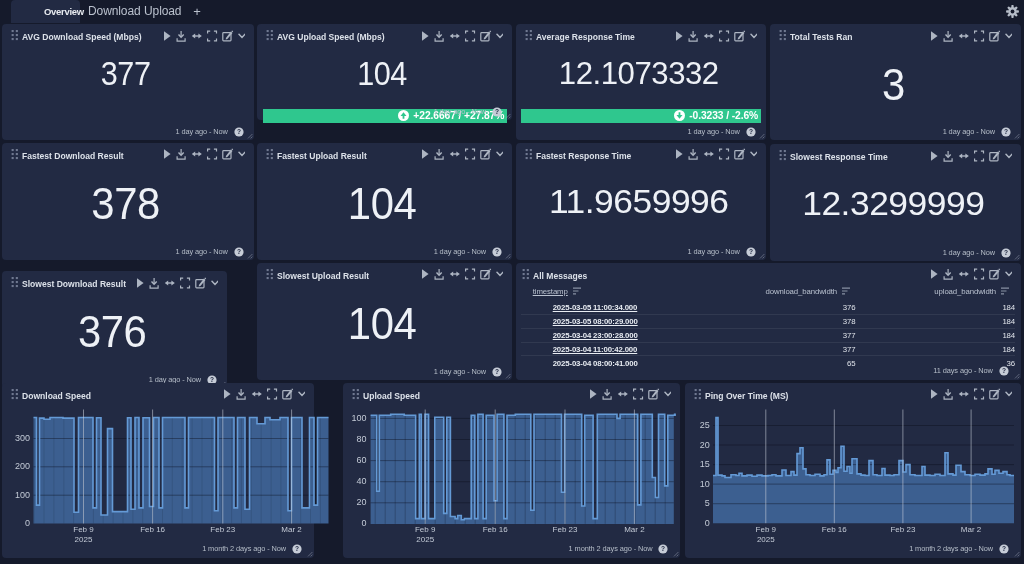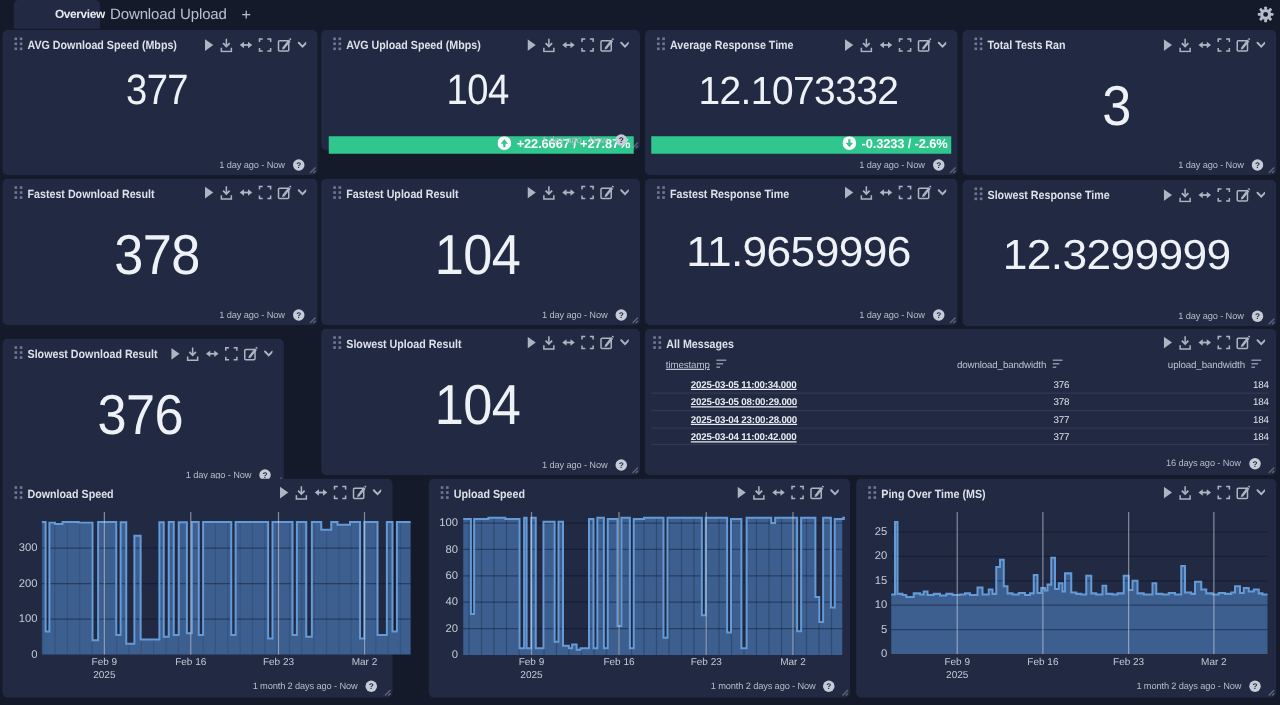--- a/index.html
+++ b/index.html
@@ -626,26 +626,31 @@
       <div class="tr" style="top:66.3px">
         <span class="c1 b">2025-03-04 23:00:28.000</span>
         <span class="c2v">377</span>
         <span class="c3v">184</span>
       </div>
       <div class="tr" style="top:80.2px">
         <span class="c1 b">2025-03-04 11:00:42.000</span>
         <span class="c2v">377</span>
         <span class="c3v">184</span>
       </div>
+      <div class="tr" style="top:94.1px">
+        <span class="c1 b">2025-03-04 08:00:41.000</span>
+        <span class="c2v">65</span>
+        <span class="c3v">36</span>
+      </div>
       <div class="sep" style="top:51.2px"></div>
       <div class="sep" style="top:65.1px"></div>
       <div class="sep" style="top:79.0px"></div>
       <div class="sep" style="top:92.9px"></div>
       <div style="position:absolute;left:0;right:0;bottom:0;height:12.5px;background:#222a43;border-radius:0 0 4px 4px"></div>
-      <div class="ft" style="bottom:3.5px;right:12.3px"><span>16 days ago - Now</span><span class="q"><svg width="10" height="10" viewBox="0 0 10 10">
+      <div class="ft" style="bottom:3.5px;right:12.3px"><span>11 days ago - Now</span><span class="q"><svg width="10" height="10" viewBox="0 0 10 10">
             <circle cx="5" cy="5" r="4.6" fill="#c6ccd7"></circle>
             <text x="5" y="7.4" text-anchor="middle" font-size="6.6" font-weight="bold" fill="#222a43" font-family="Liberation Sans, sans-serif">?</text>
           </svg></span></div>
       <svg class="crn" width="6" height="6" viewBox="0 0 6 6">
         <path d="M1 5.4 L5.4 1" stroke="rgba(170,178,192,0.45)" stroke-width="1" fill="none"></path>
         <path d="M3.6 5.4 L5.4 3.6" stroke="rgba(170,178,192,0.45)" stroke-width="1" fill="none"></path>
       </svg>
     </div>
     <div class="panel" style="left:2px;top:382.5px;width:312px;height:175.5px">
       <div class="hd" style="left:7px">

